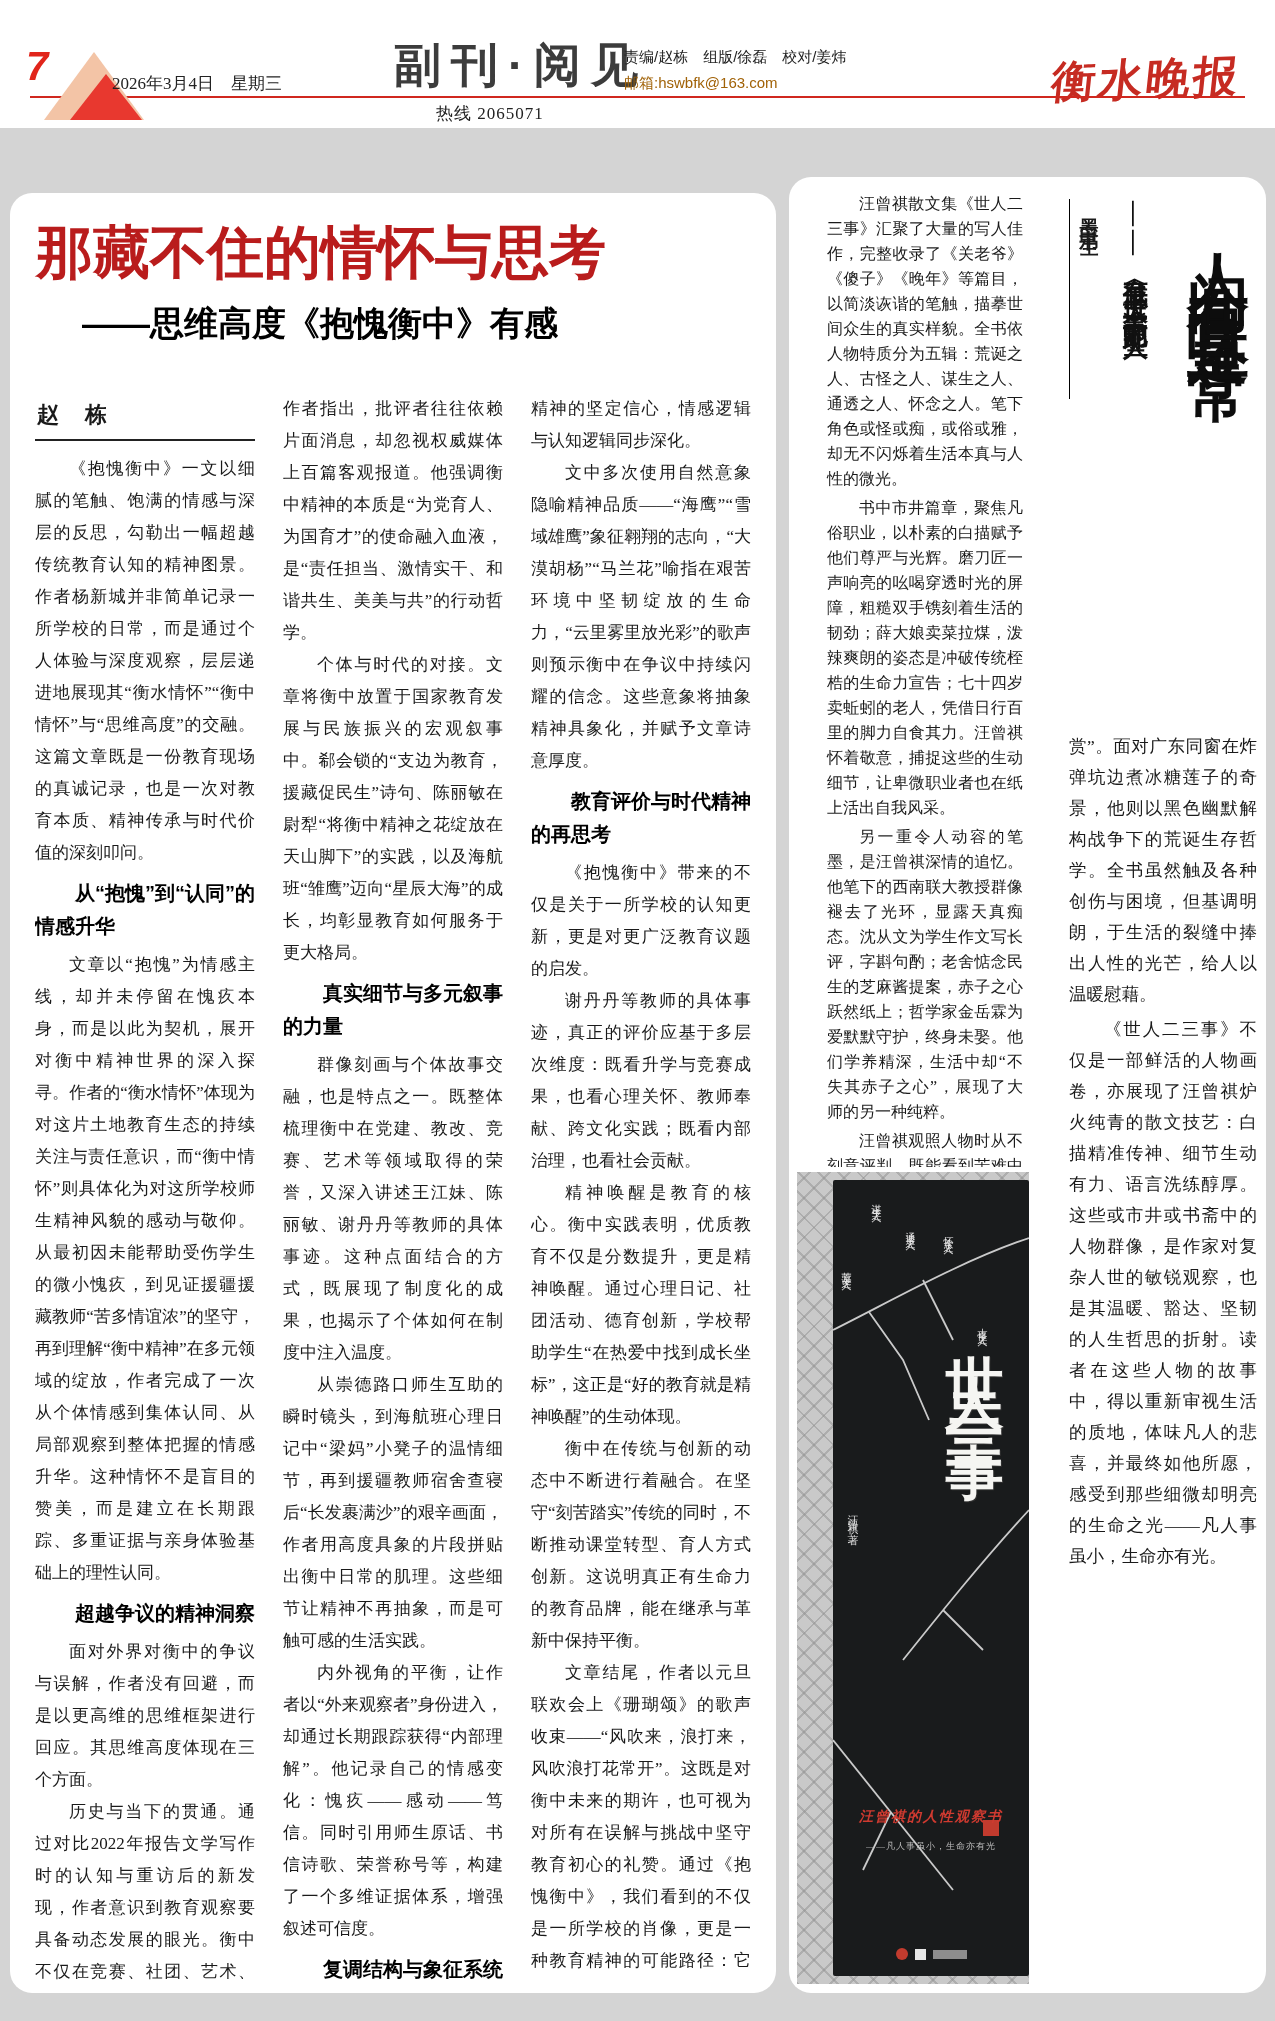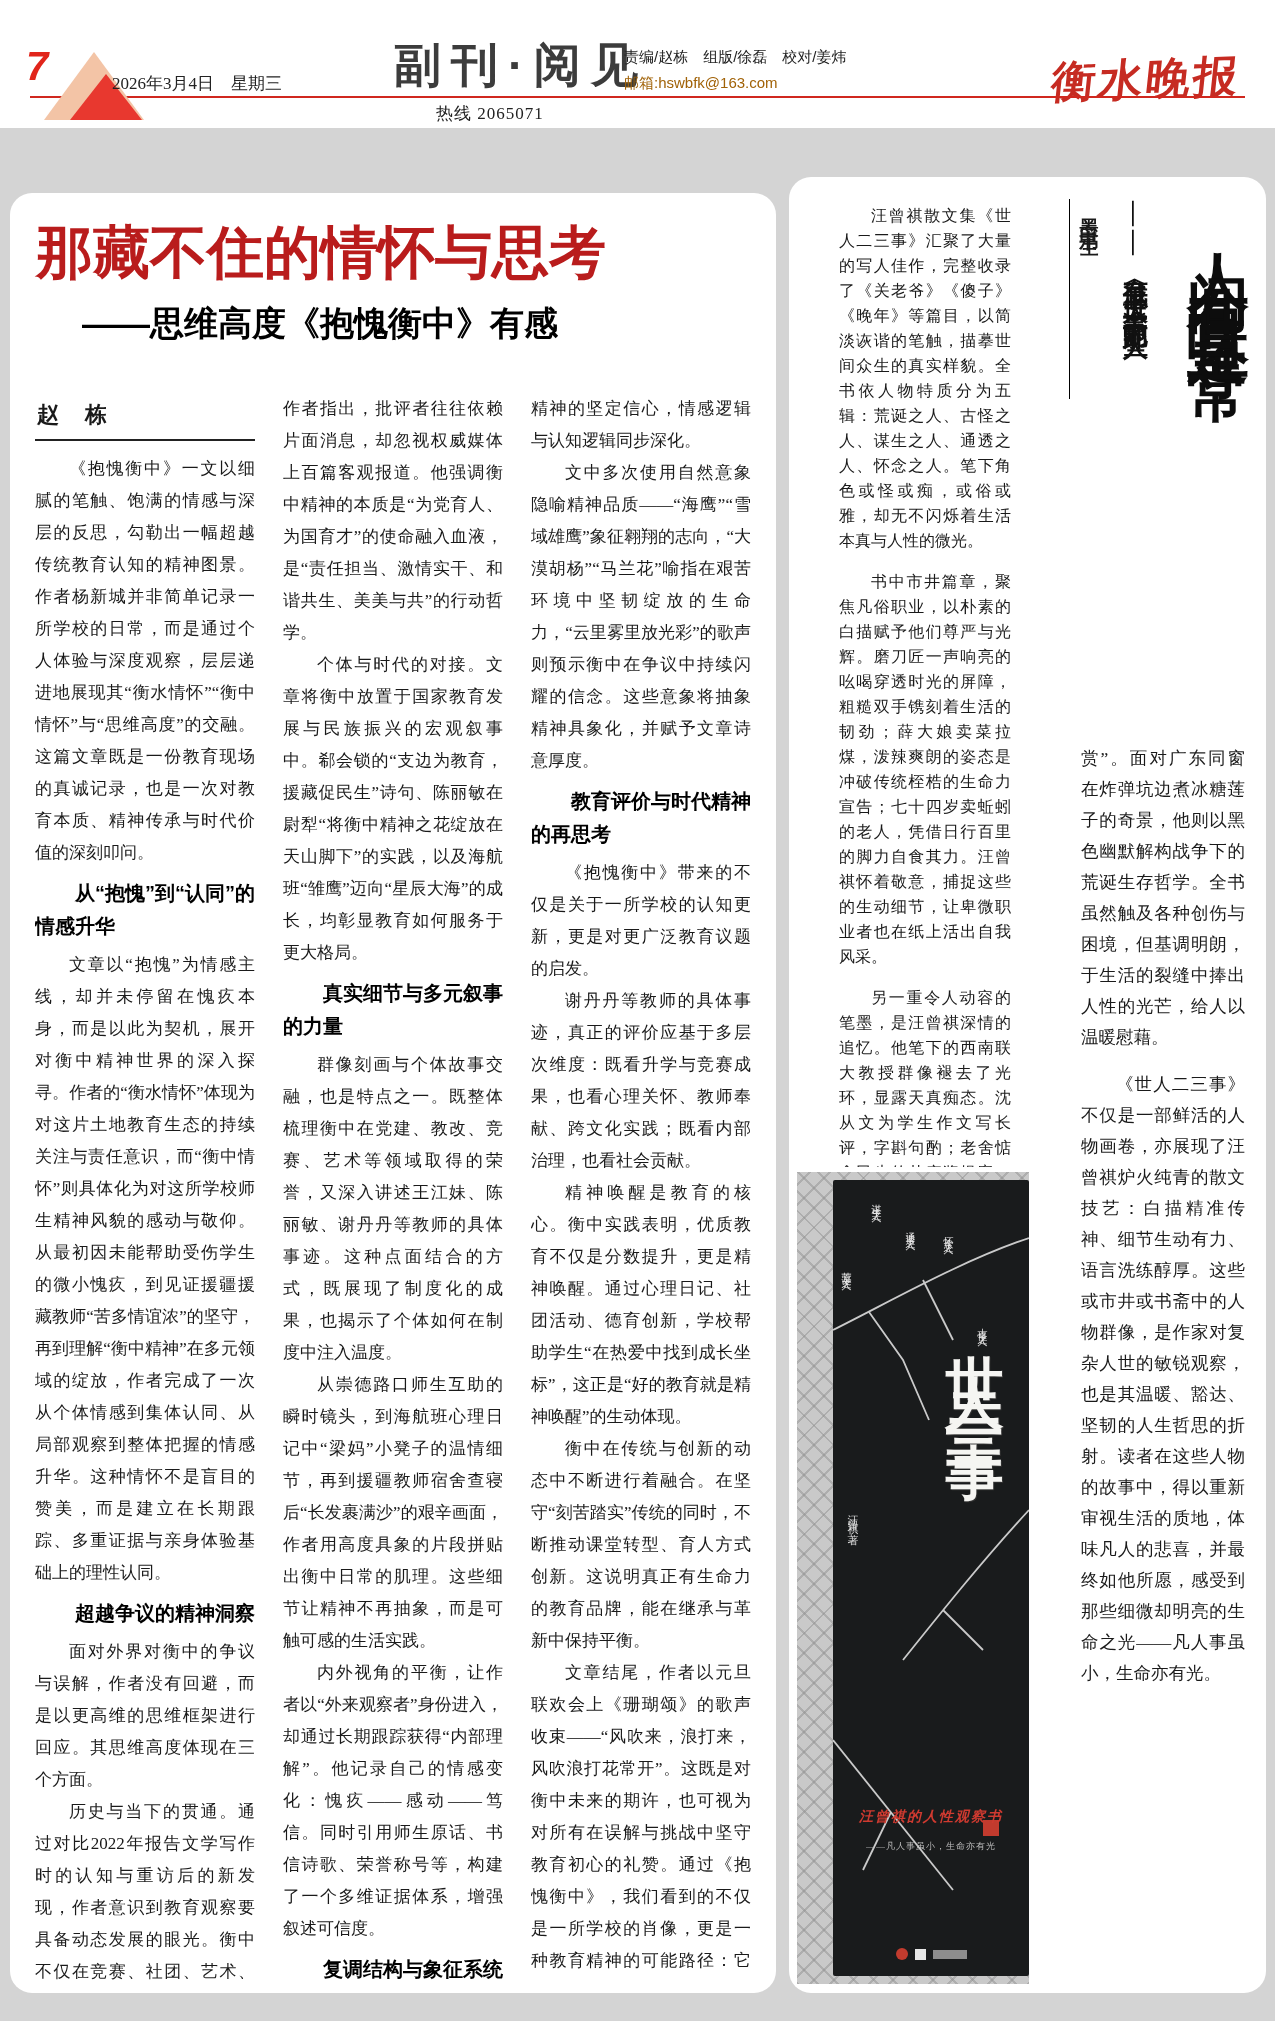--- a/index.html
+++ b/index.html
@@ -36,21 +36,21 @@
   #m-byline{font-size:22px;font-weight:700;letter-spacing:2px;padding:6px 0 8px 2px;
             font-family:"Liberation Sans","DejaVu Sans",sans-serif;}
   #m-byline-rule{border-bottom:2px solid #222;margin-bottom:12px;width:100%;}
   .li-p{text-indent:2em;}
   .li-c{text-indent:0;}
   .li-h{font-family:"Liberation Sans","DejaVu Sans",sans-serif;font-weight:700;font-size:20px;
         line-height:33px;text-indent:2em;margin:8px 0 6px !important;color:#000;}
   
   #s-col1{position:absolute;left:34px;top:10px;width:204px;height:980px;overflow:hidden;
           font-size:16px;line-height:25px;}
-  #s-col1 p,#s-col2 p{margin:16px;text-align:justify;}
+  #s-col1 p,#s-col2 p{margin:4px;text-align:justify;}
   #s-col2{position:absolute;left:276px;top:550px;width:196px;height:1240px;overflow:hidden;
           font-size:17.5px;line-height:31px;}
   .vtext{writing-mode:vertical-rl;text-orientation:mixed;}
   #s-title{position:absolute;right:6px;top:26px;height:690px;font-size:62px;font-weight:700;
            color:#0d0d0d;letter-spacing:18px;}
   #s-subtitle{position:absolute;right:114px;top:24px;height:680px;font-size:25px;font-weight:700;
               color:#111;letter-spacing:4px;}
   #s-byline{position:absolute;right:164px;top:26px;height:220px;font-size:19px;font-weight:700;
             letter-spacing:6px;font-family:"Liberation Sans","DejaVu Sans",sans-serif;}
   #s-byline-rule{position:absolute;right:196px;top:22px;width:1px;height:200px;background:#000;}

